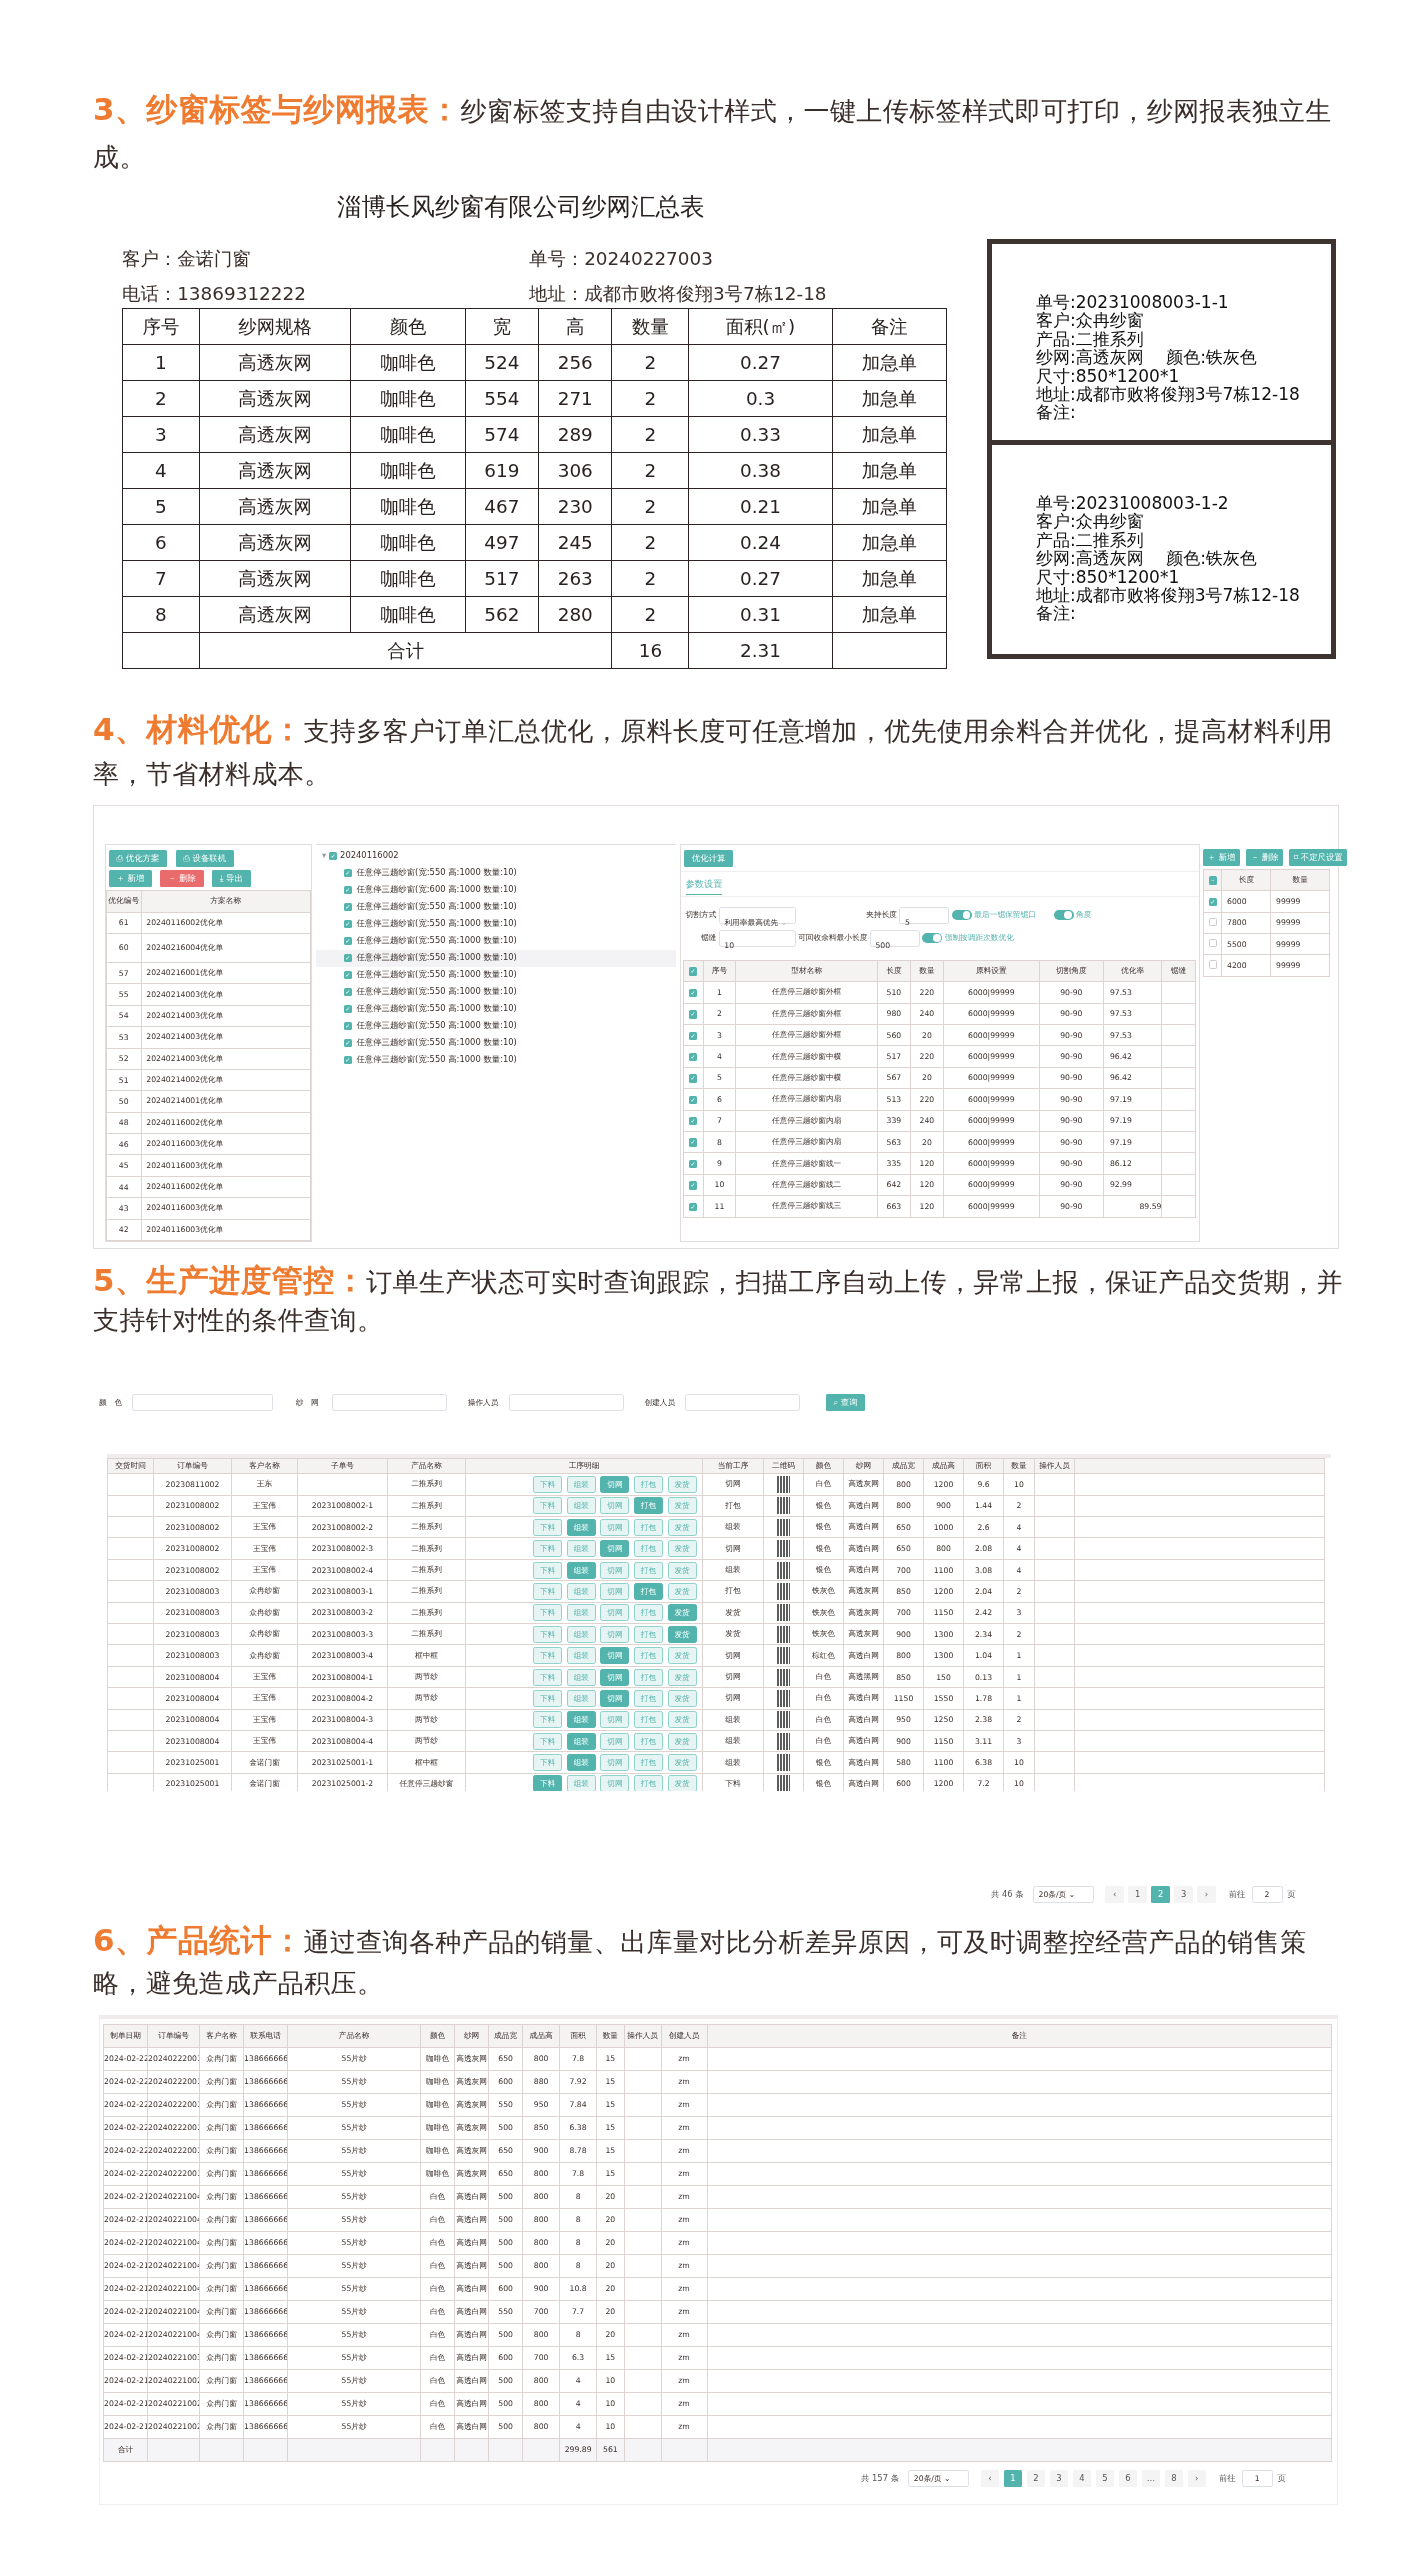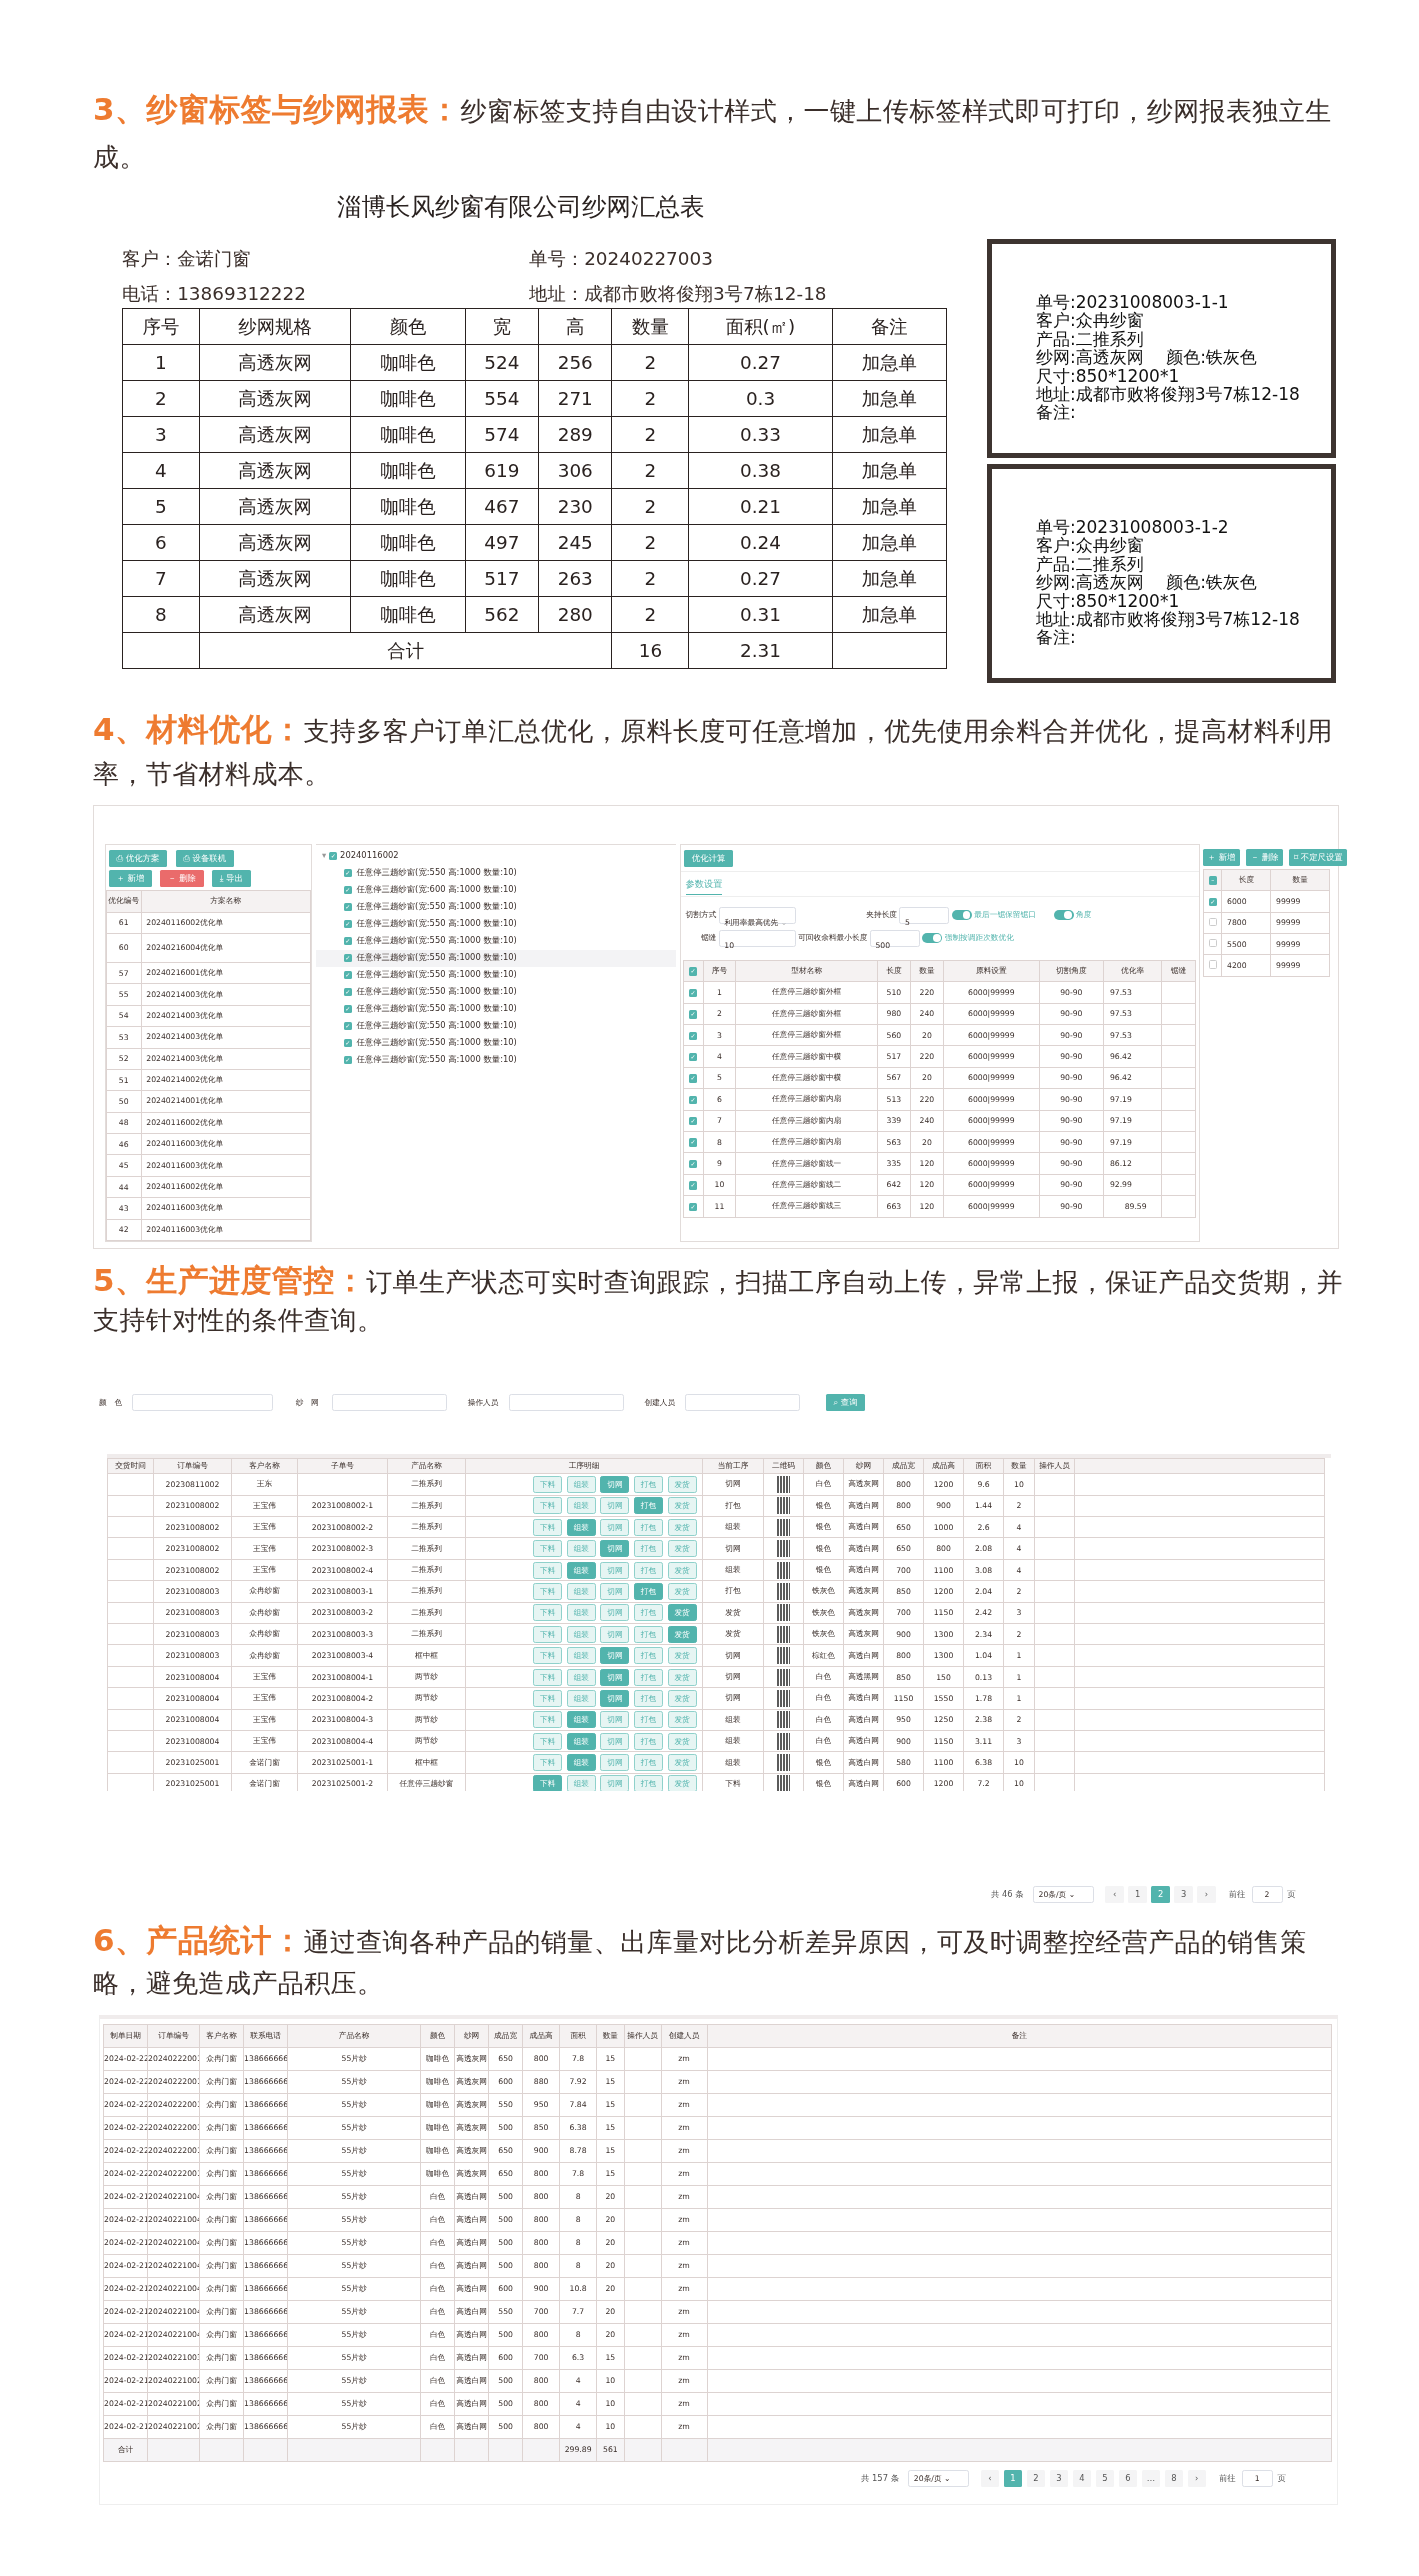--- a/index.html
+++ b/index.html
@@ -154,21 +154,21 @@
 
 <div class="label-card" id="label0" style="top:239px;height:219px;padding-top:49px">
     <div>单号:20231008003-1-1</div>
     <div>客户:众冉纱窗</div>
     <div>产品:二推系列</div>
     <div>纱网:高透灰网　 颜色:铁灰色</div>
     <div>尺寸:850*1200*1</div>
     <div>地址:成都市败将俊翔3号7栋12-18</div>
     <div>备注:</div>
   </div>
-<div class="label-card" id="label1" style="top:464px;height:219px;padding-top:49px">
+<div class="label-card" id="label1" style="top:440px;height:219px;padding-top:49px">
     <div>单号:20231008003-1-2</div>
     <div>客户:众冉纱窗</div>
     <div>产品:二推系列</div>
     <div>纱网:高透灰网　 颜色:铁灰色</div>
     <div>尺寸:850*1200*1</div>
     <div>地址:成都市败将俊翔3号7栋12-18</div>
     <div>备注:</div>
   </div>
 
 <div class="sec-head" style="top:708px;line-height:43px">
@@ -434,21 +434,21 @@
             <td style=""></td>
           </tr>
           <tr style="height:21.4px">
             <td><span class="chk">✓</span></td>
             <td style="">11</td>
             <td style="">任意停三趟纱窗线三</td>
             <td style="">663</td>
             <td style="">120</td>
             <td style="">6000|99999</td>
             <td style="">90-90</td>
-            <td style="text-align:center;padding-left:6.1px">89.59</td>
+            <td style="text-align:right;padding-left:6.1px">89.59</td>
             <td style=""></td>
           </tr>
         </tbody>
     </table>
   </div>
 
   <div class="abs" style="left:1109px;top:38px;width:130px;height:398px">
     <div style="padding:4.6px 0 3.1px;white-space:nowrap">
       <span class="btn" style="padding:3.1px 4.6px;margin-right:2.3px">＋ 新增</span>
       <span class="btn" style="padding:3.1px 4.6px;margin-right:2.3px">－ 删除</span>

